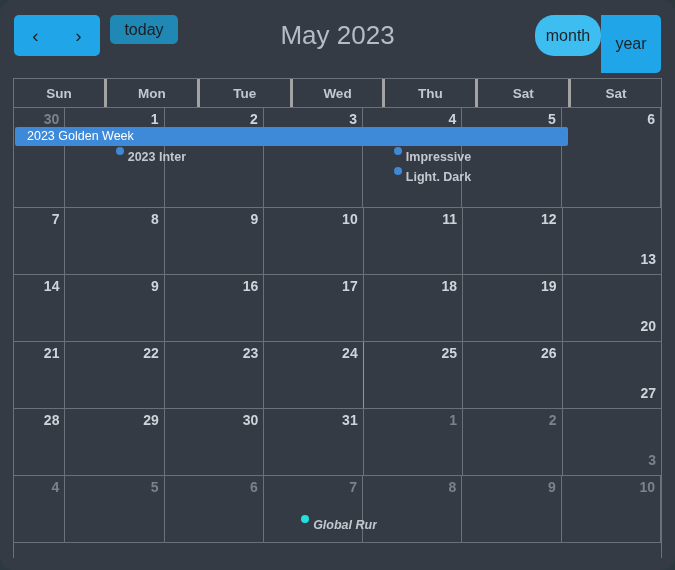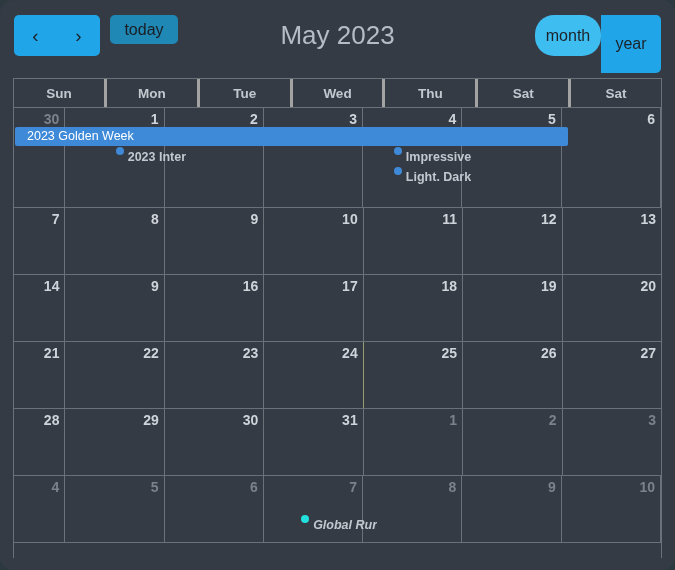--- a/index.html
+++ b/index.html
@@ -131,21 +131,21 @@
     gap: 48px;
   }
   #week-0 { height: 100px; }
   .day {
     flex: 1 1 0;
     position: relative;
     border-right: 1px solid #6b7179;
     box-sizing: border-box;
     overflow: hidden;
   }
-  .day:last-child { border-right: none; }
+  .day:last-child { border-right: none; margin-top: 40px; }
   .day.hl-right { border-right: 1px solid #9a9a72; }
   .daynum {
     position: absolute;
     right: 5px;
     top: 3px;
     font-size: 14px;
     font-weight: bold;
     color: #cfd4da;
     line-height: 17px;
   }

